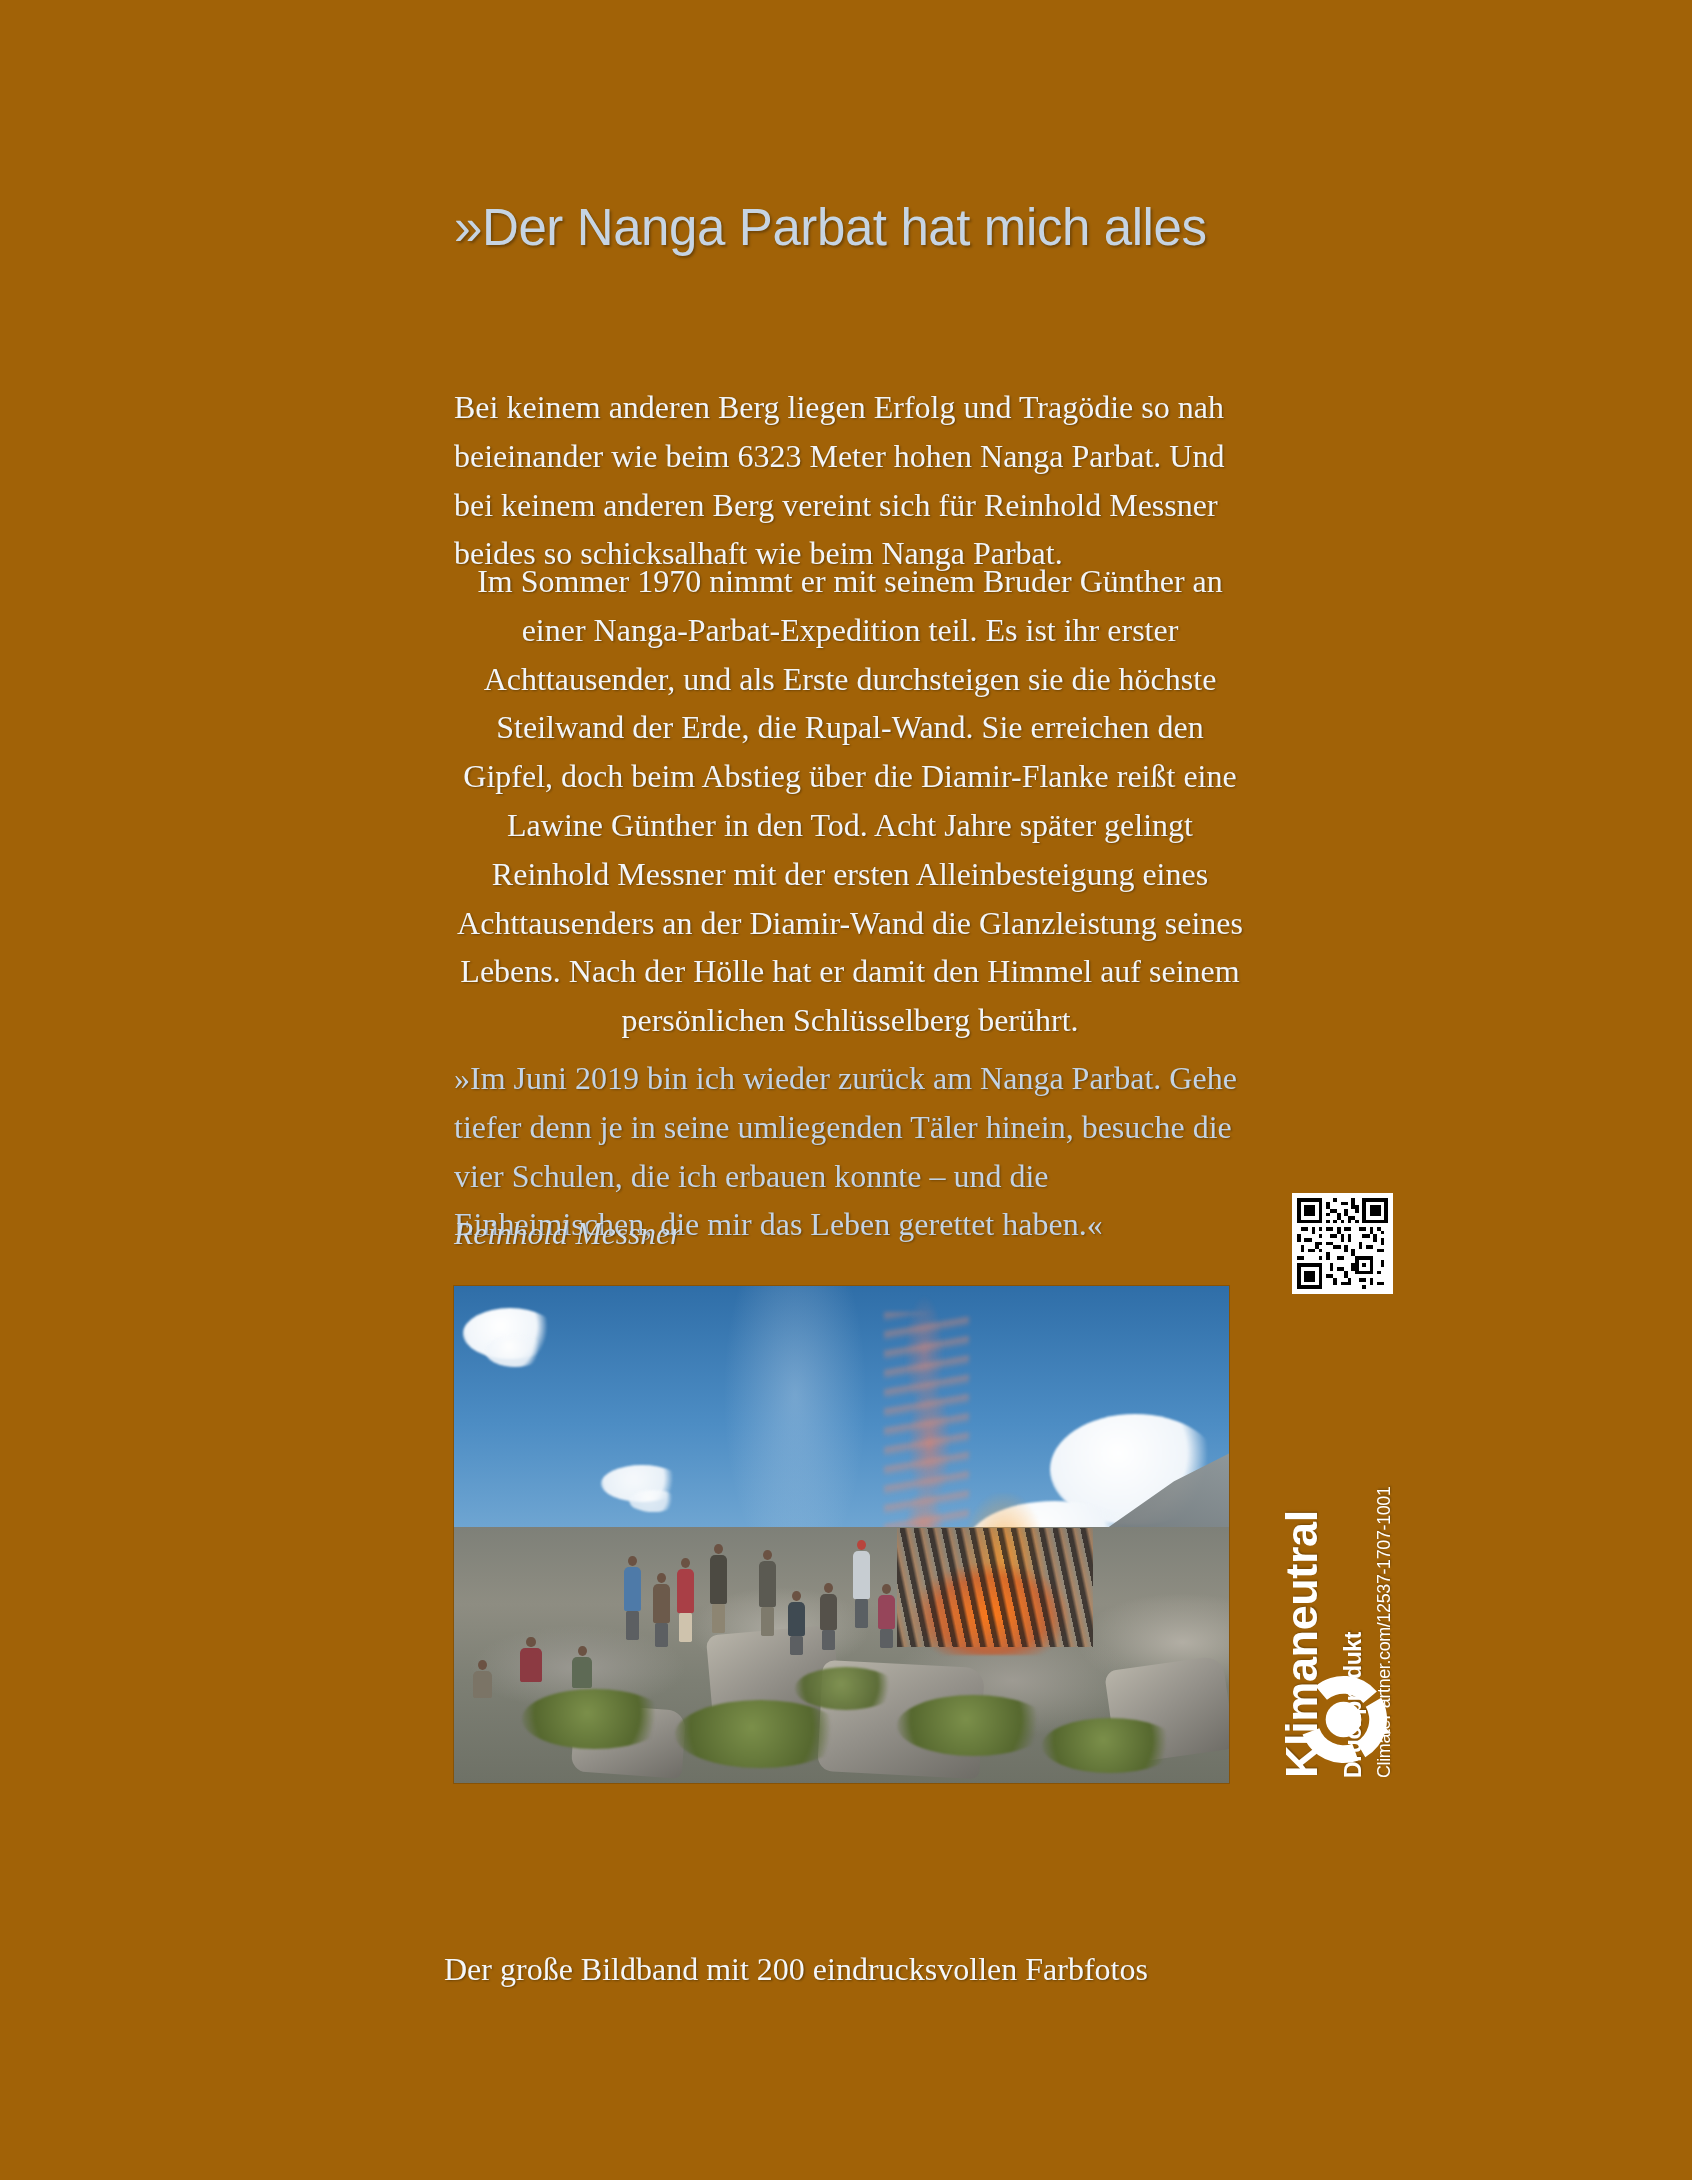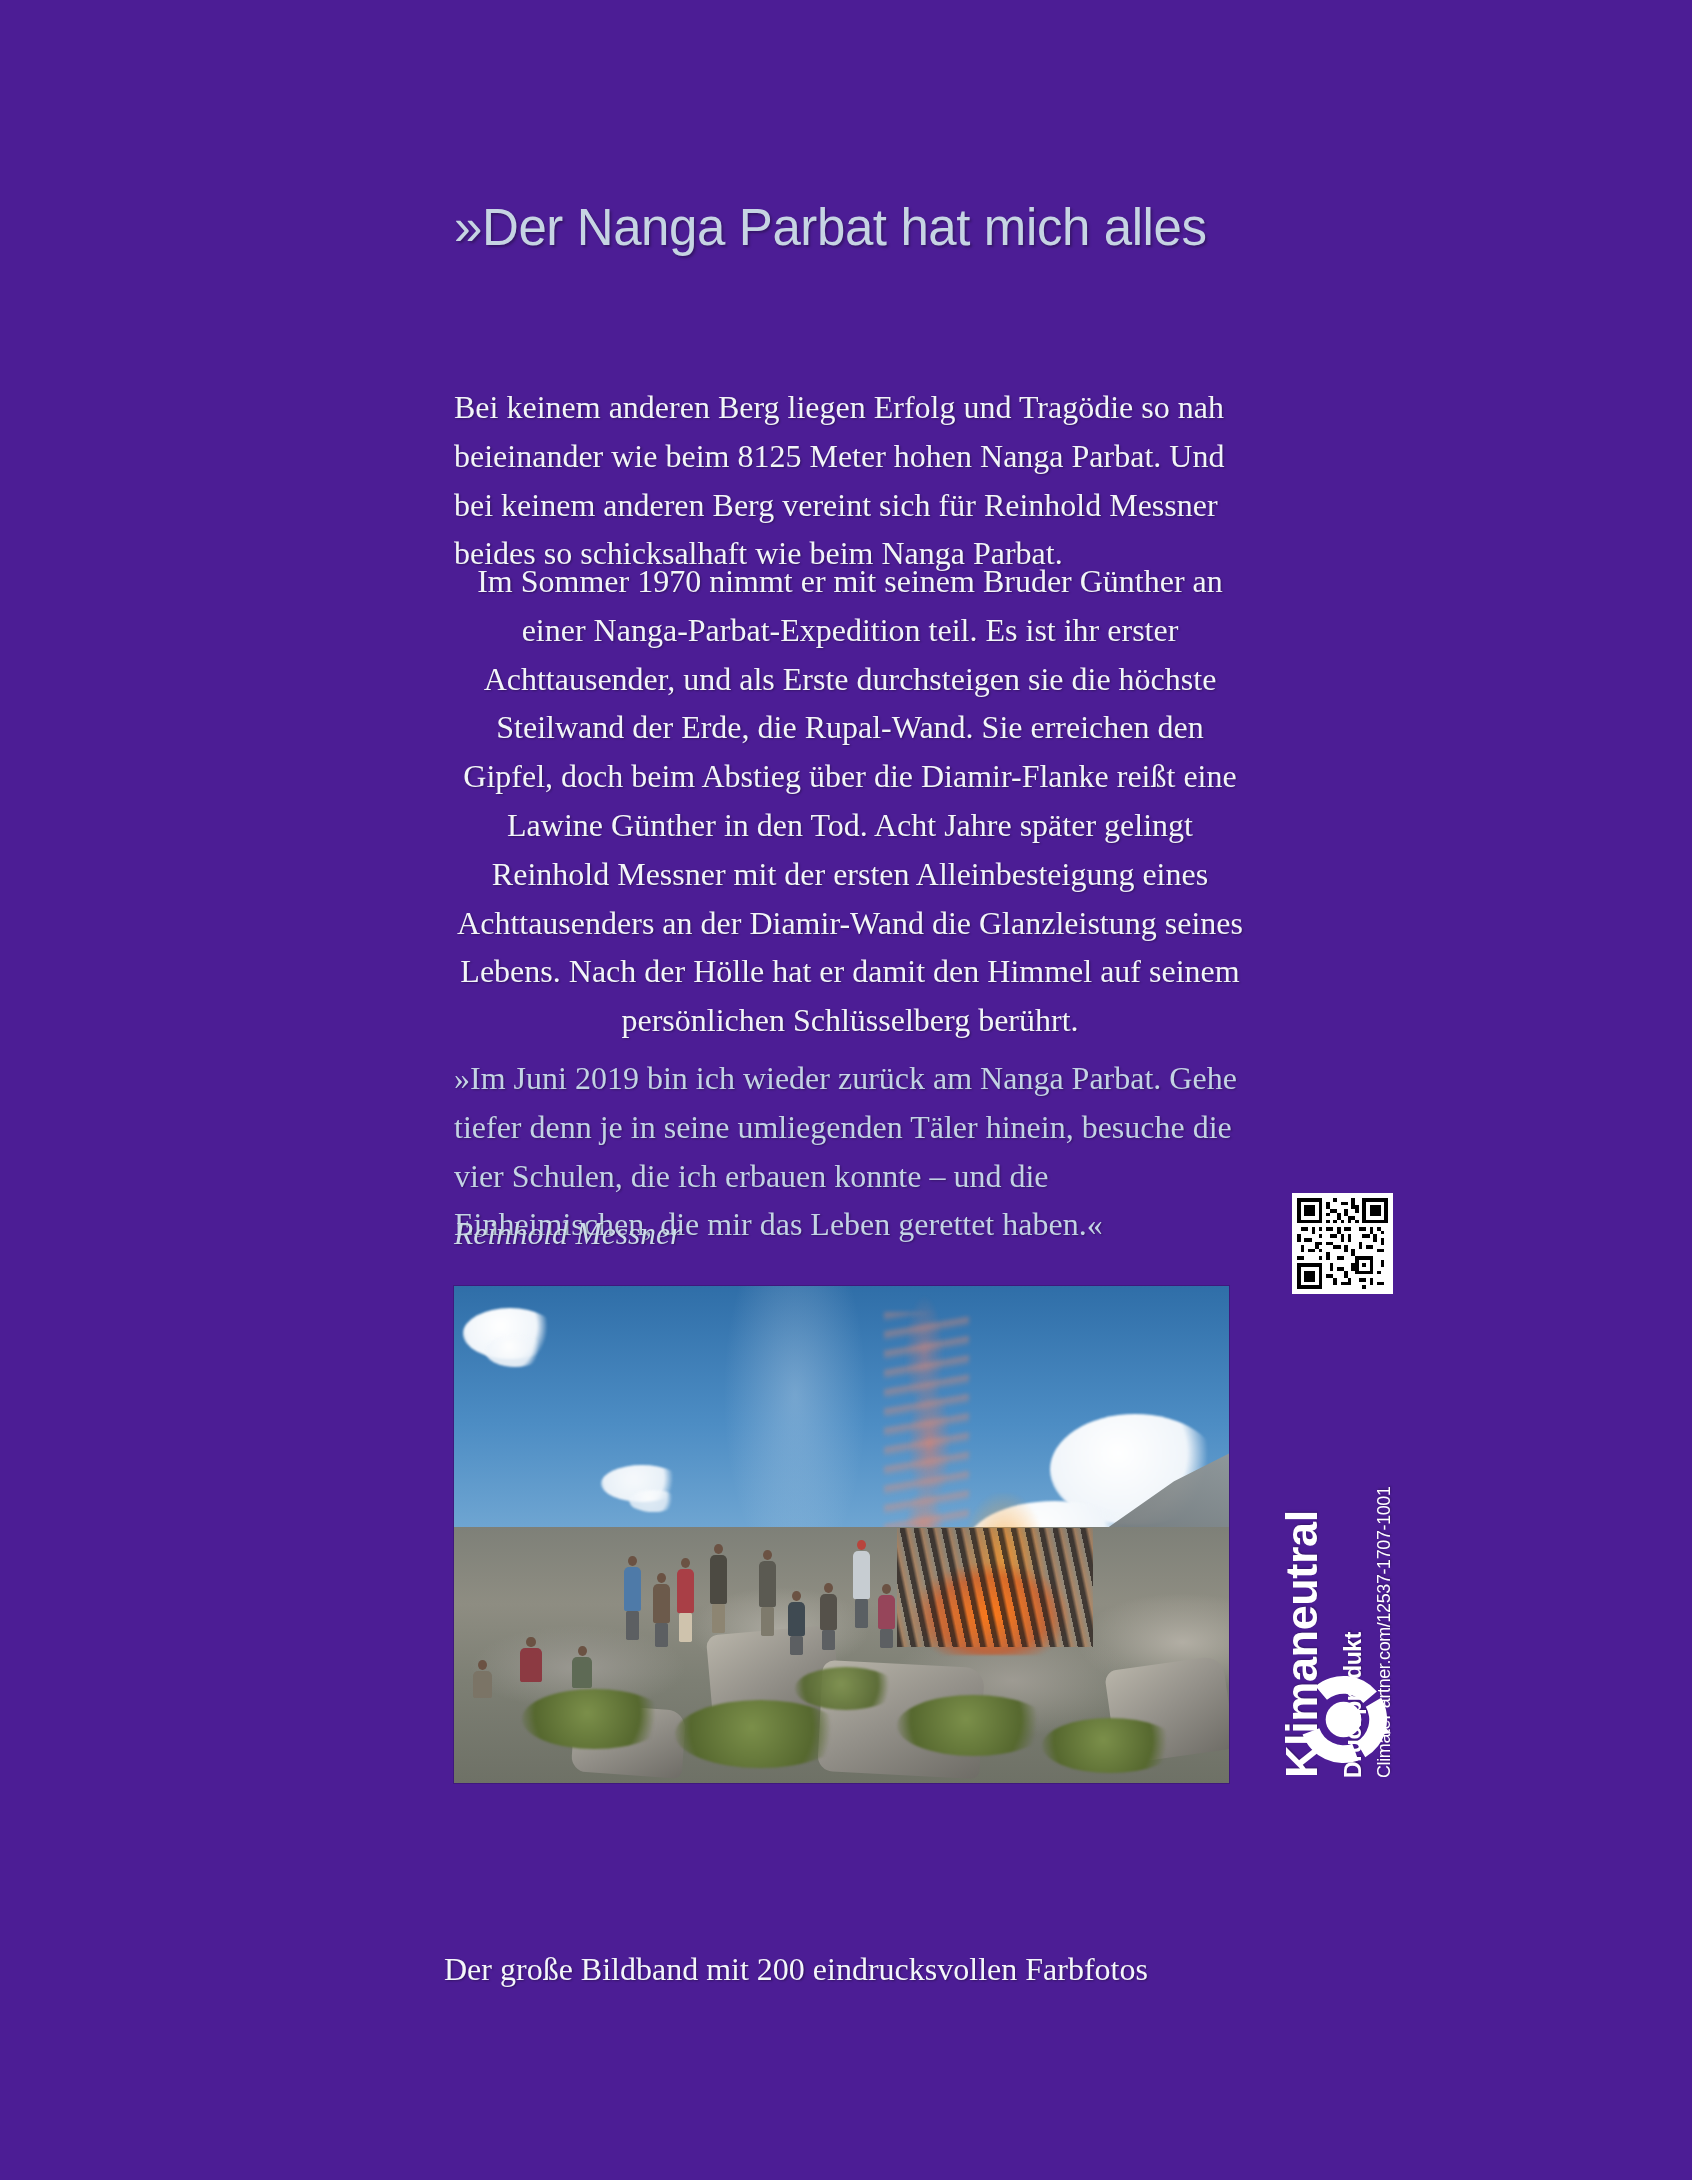--- a/index.html
+++ b/index.html
@@ -13,21 +13,21 @@
     height: 2181px;
     position: relative;
     overflow: hidden;
     font-family: "Liberation Serif", serif;
     -webkit-font-smoothing: antialiased;
   }
 
   .cover {
     position: absolute;
     inset: 0;
-    background: #4c1d95;
+    background: #a16207;
   }
 
   
   .text-col {
     position: absolute;
     left: 454px;
     top: 0;
     width: 792px;
   }
 
@@ -341,21 +341,21 @@
 </head>
 <body>
 
 <div class="cover">
 
   <div class="text-col">
     <h1 class="headline">
       <span>»Der Nanga Parbat hat mich alles</span>
     </h1>
 
-    <p class="para para-1">Bei keinem anderen Berg liegen Erfolg und Tragödie so nah beieinander wie beim 8125 Meter hohen Nanga Parbat. Und bei keinem anderen Berg vereint sich für Reinhold Messner beides so schicksalhaft wie beim Nanga Parbat.</p>
+    <p class="para para-1">Bei keinem anderen Berg liegen Erfolg und Tragödie so nah beieinander wie beim 6323 Meter hohen Nanga Parbat. Und bei keinem anderen Berg vereint sich für Reinhold Messner beides so schicksalhaft wie beim Nanga Parbat.</p>
     <p class="para para-2">Im Sommer 1970 nimmt er mit seinem Bruder Günther an einer Nanga-Parbat-Expedition teil. Es ist ihr erster Achttausender, und als Erste durchsteigen sie die höchste Steilwand der Erde, die Rupal-Wand. Sie erreichen den Gipfel, doch beim Abstieg über die Diamir-Flanke reißt eine Lawine Günther in den Tod. Acht Jahre später gelingt Reinhold Messner mit der ersten Alleinbesteigung eines Achttausenders an der Diamir-Wand die Glanzleistung seines Lebens. Nach der Hölle hat er damit den Himmel auf seinem persönlichen Schlüsselberg berührt.</p>
 
     <p class="quote">»Im Juni 2019 bin ich wieder zurück am Nanga Parbat. Gehe tiefer denn je in seine umliegenden Täler hinein, besuche die vier Schulen, die ich erbauen konnte – und die Einheimischen, die mir das Leben gerettet haben.«</p>
     <p class="attribution">Reinhold Messner</p>
   </div>
 
   <figure class="photo-wrap" style="margin:0;">
     <div class="photo">
       <div class="cloud c1"></div>
       <div class="cloud c2"></div>

